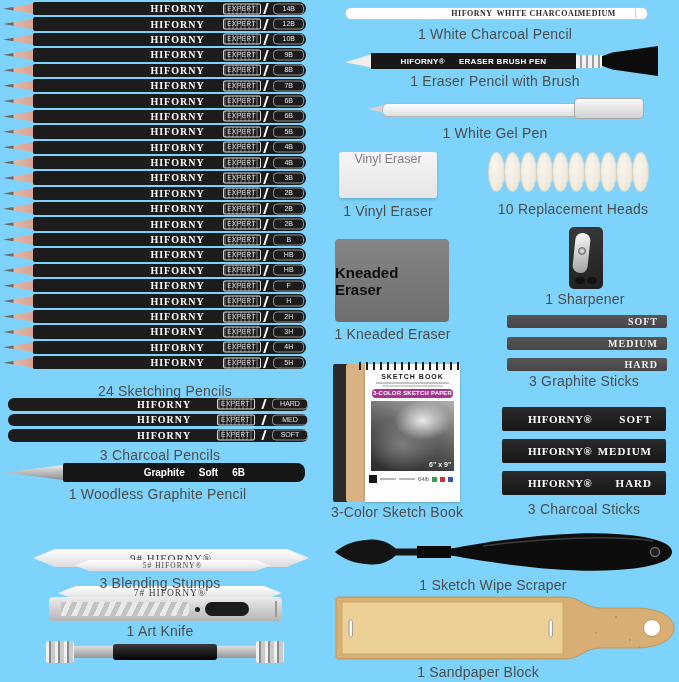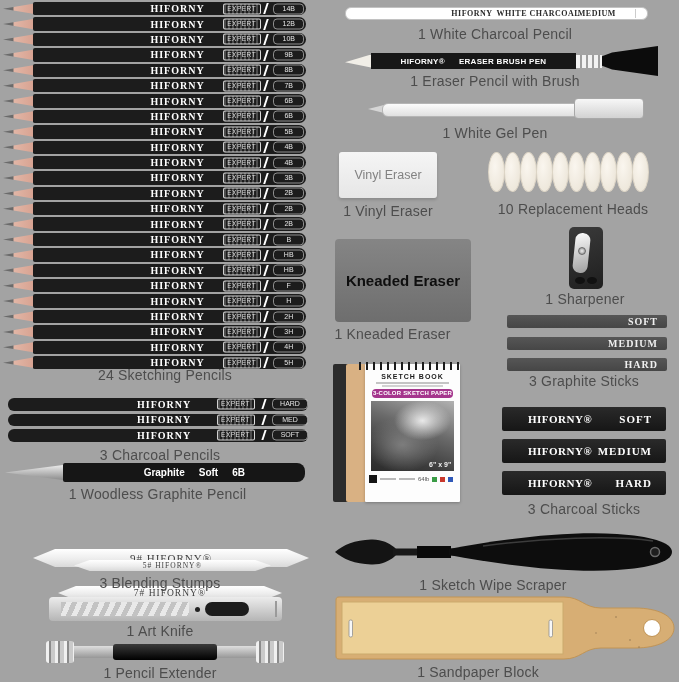--- a/index.html
+++ b/index.html
@@ -1,16 +1,16 @@
 <!DOCTYPE html>
 <html><head>
 <meta charset="utf-8">
 <style>
   html,body{margin:0;padding:0;background:#fff;}
-  #canvas{position:relative;width:679px;height:682px;background:#a3a3a3;overflow:hidden;
+  #canvas{position:relative;width:679px;height:682px;background:#7dd3fc;overflow:hidden;
           font-family:"Liberation Sans",sans-serif;}
   .cap{position:absolute;text-align:center;font-size:14px;color:#4d4d4d;letter-spacing:.2px;}
 
   
   #pencil-stack{position:absolute;left:3px;top:2px;width:303px;}
   .pencil-row{display:flex;align-items:center;height:13.4px;margin-bottom:2px;}
   .ptip{width:30px;height:11px;flex:0 0 30px;
         clip-path:polygon(0 50%,100% 4%,100% 96%);
         background:linear-gradient(90deg,#6b6b6b 0 34%,#e2b6a6 36%,#d8a392 100%);}
   .pbody{flex:1;height:100%;background:#1c1c1c;border-radius:2px 7px 7px 2px;position:relative;}
@@ -93,31 +93,31 @@
   #gelpen .gbody{position:absolute;left:14px;top:5px;width:196px;height:12px;border-radius:6px;
                  background:linear-gradient(180deg,#fcfcfc,#e0e0e0);border:1px solid #b5b5b5;}
   #gelpen .gcap{position:absolute;left:206px;top:0;width:70px;height:21px;border-radius:4px;
                 background:linear-gradient(180deg,#f7f7f7,#d2d2d2),
                            repeating-linear-gradient(90deg,transparent 0 8px,rgba(0,0,0,.07) 8px 10px);
                 border:1px solid #a8a8a8;box-sizing:border-box;}
 
   
   #vinyl{position:absolute;left:339px;top:152px;width:98px;height:46px;border-radius:3px;
          background:linear-gradient(180deg,#f5f5f5,#e6e6e6);box-shadow:0 2px 3px rgba(0,0,0,.15);
-         display:flex;align-items:center;justify-content:center;}
+         display:flex;justify-content:center;}
   #vinyl span{color:#828282;font-size:12.5px;}
 
   
   #heads{position:absolute;left:489px;top:152px;display:flex;}
   .head{width:17px;height:40px;border-radius:50%;margin-left:-1px;
         background:radial-gradient(ellipse at 40% 35%,#faf6ef,#e9e2d4);
         border:1px solid #ddd5c6;box-sizing:border-box;}
 
   
-  #kneaded{position:absolute;left:335px;top:239px;width:136px;height:83px;border-radius:4px;
+  #kneaded{position:absolute;left:335px;top:239px;width:114px;height:83px;border-radius:4px;
            background:linear-gradient(180deg,#858585,#6e6e6e);display:flex;align-items:center;justify-content:center;}
   #kneaded span{color:#0e0e0e;font-weight:bold;font-size:15px;}
 
   
   #sharpener{position:absolute;left:569px;top:227px;width:34px;height:62px;border-radius:5px;
              background:linear-gradient(160deg,#3a3a3a,#1f1f1f);}
   #sharpener .plate{position:absolute;left:5px;top:6px;width:15px;height:40px;border-radius:7px;
              background:linear-gradient(160deg,#fdfdfd,#9f9f9f);transform:rotate(6deg);}
   #sharpener .screw{position:absolute;left:9px;top:20px;width:8px;height:8px;border-radius:50%;
              background:radial-gradient(#f0f0f0,#808080);border:1px solid #6a6a6a;box-sizing:border-box;}
@@ -410,21 +410,21 @@
       <div class="pencil-row">
         <span class="ptip"></span>
         <span class="pbody">
           <span class="pbrand">HIFORNY</span>
           <span class="pbadge">EXPERT</span>
           <span class="psep"></span>
           <span class="pgrade">5H</span>
         </span>
       </div>
     </div>
-  <div class="cap" style="left:40px;top:367px;width:250px;">24 Sketching Pencils</div>
+  <div class="cap" style="left:40px;top:383px;width:250px;">24 Sketching Pencils</div>
 
   <div id="charcoal-pencils">
 
       <div class="cp-row">
         <span class="pbrand">HIFORNY</span>
         <span class="pbadge">EXPERT</span>
         <span class="psep"></span>
         <span class="pgrade">HARD</span>
       </div>
 
@@ -472,21 +472,20 @@
     <span class="endline"></span>
   </div>
   <div class="cap" style="left:60px;top:623px;width:200px;">1 Art Knife</div>
 
   <div id="extender">
     <span class="shaft"></span>
     <span class="ringL"></span>
     <span class="ringR"></span>
     <span class="mid"></span>
   </div>
-  <div class="cap" style="left:55px;top:665px;width:210px;">1 Pencil Extender</div>
 
   <div id="wcp">
     <span class="w1">HIFORNY</span>
     <span class="w2">WHITE CHARCOAL</span>
     <span class="w3">MEDIUM</span>
   </div>
   <div class="cap" style="left:375px;top:26px;width:240px;">1 White Charcoal Pencil</div>
 
   <div id="ebp">
     <span class="etip"></span>
@@ -571,20 +570,21 @@
         <span class="bar"></span>
         <span class="bar"></span>
         <span class="bweight">64lb</span>
         <span class="sq-g"></span>
         <span class="sq-r"></span>
         <span class="sq-b"></span>
       </div>
     </div>
     <div class="spiral"></div>
   </div>
+  <div class="cap" style="left:318px;top:504px;width:158px;">3-Color Sketch Book</div>
 
   <div id="csticks">
 
       <div class="cstick">
         <span class="cbrand">HIFORNY®</span>
         <span class="cgrade">SOFT</span>
       </div>
 
       <div class="cstick">
         <span class="cbrand">HIFORNY®</span>

